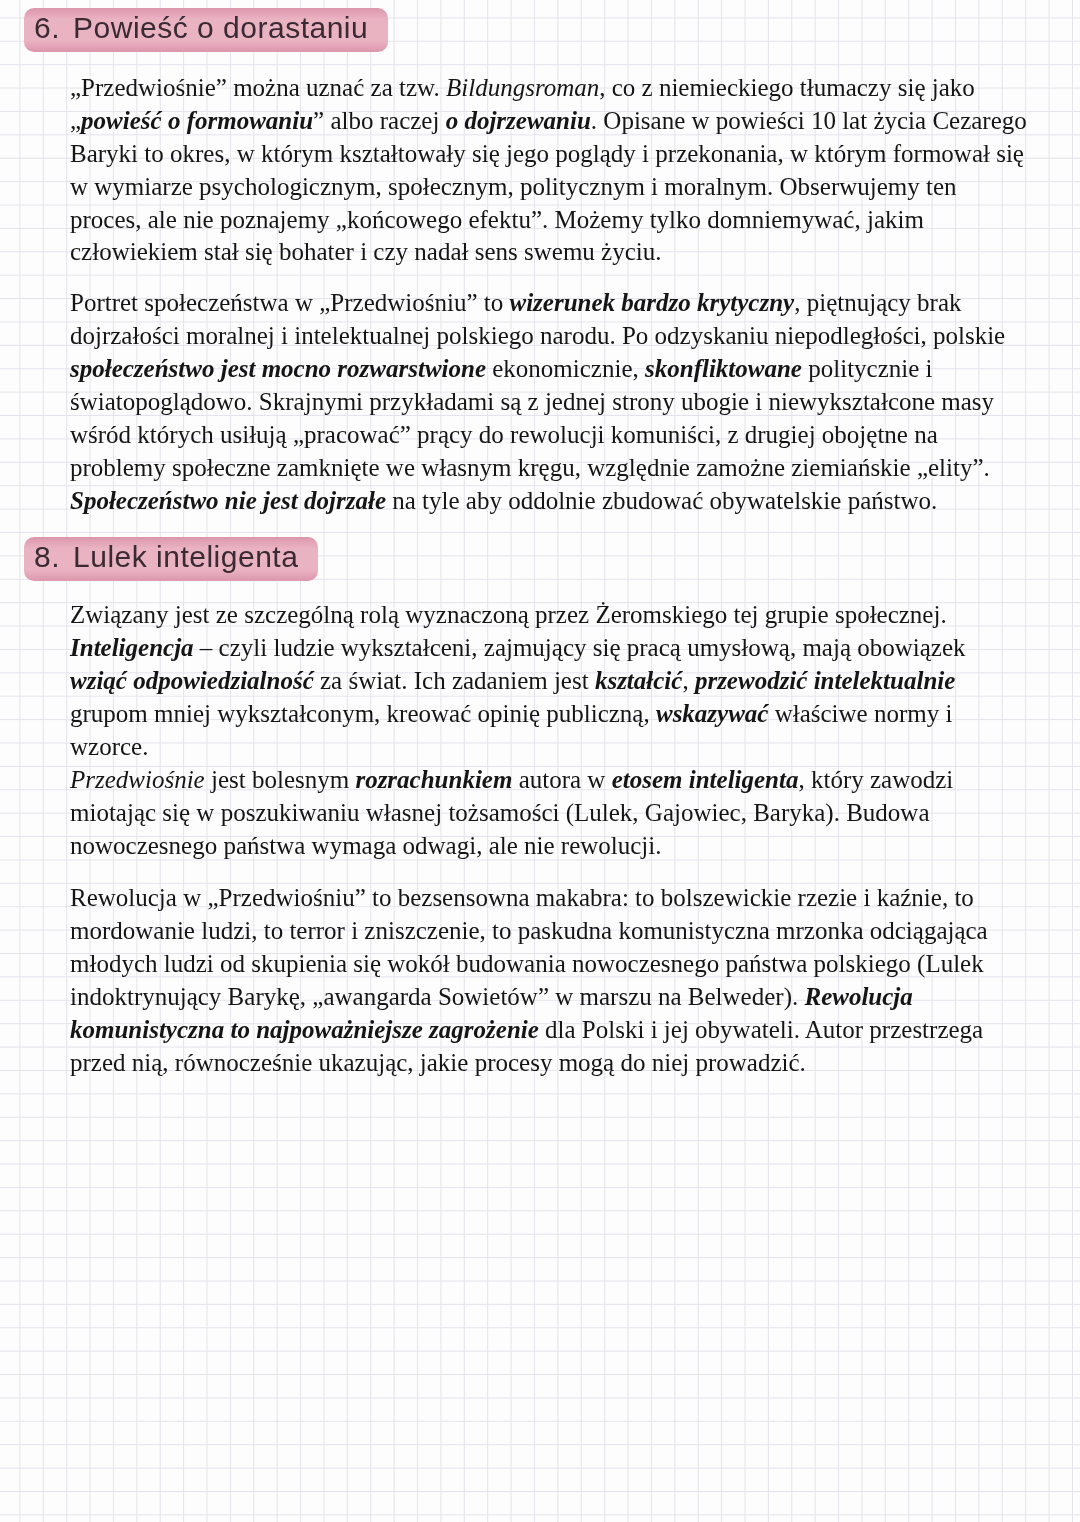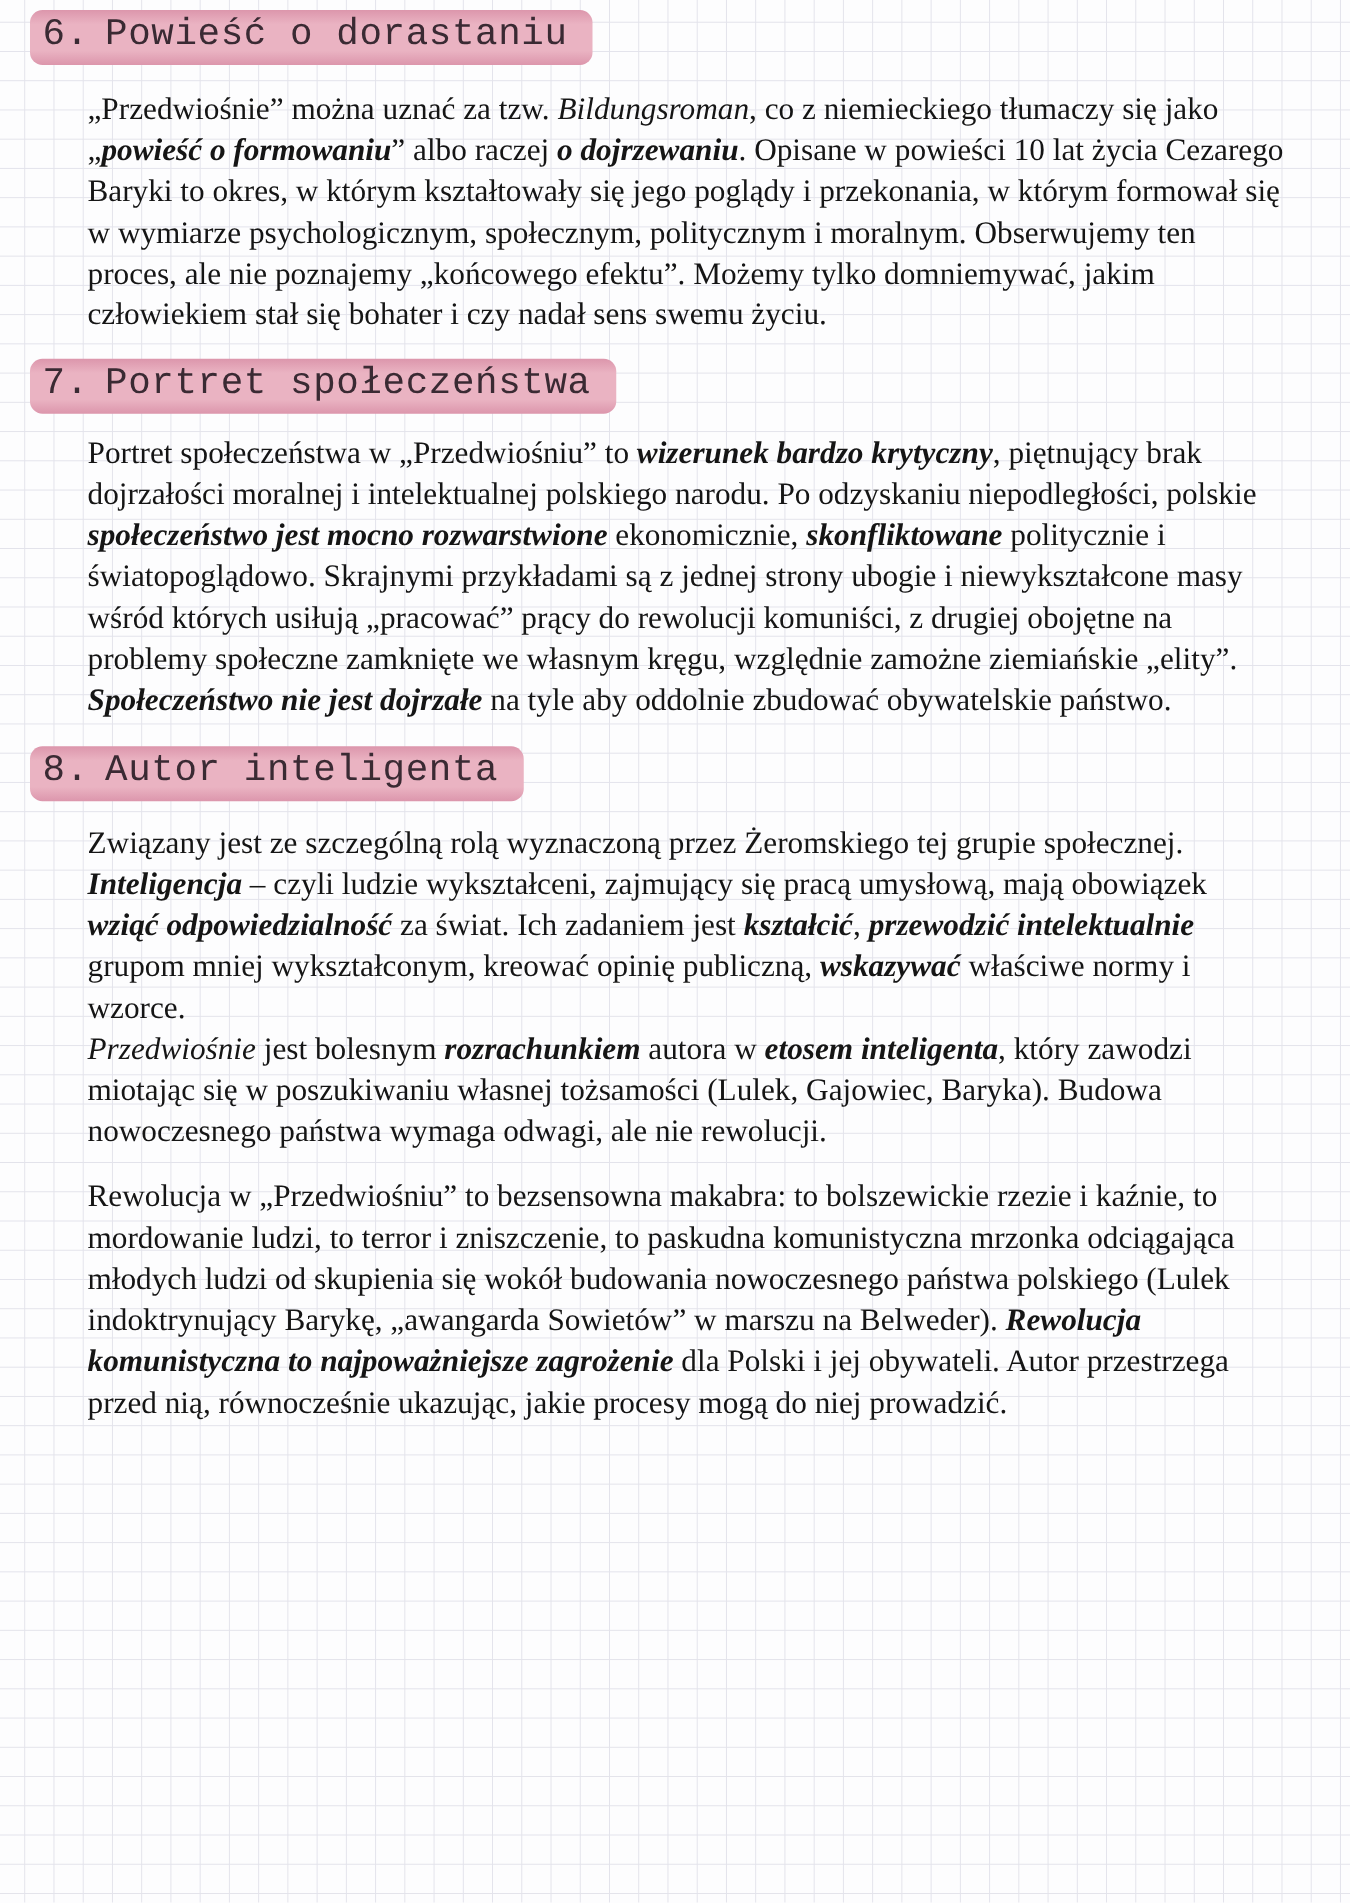--- a/index.html
+++ b/index.html
@@ -29,21 +29,21 @@
   }
   .heading .hl {
     display: inline-block;
     background: linear-gradient(to bottom,
       var(--hl-edge, #dc96ac) 0%,
       var(--hl, #eab3c2) 26%,
       var(--hl, #eab3c2) 74%,
       var(--hl-edge, #dc96ac) 100%);
     border-radius: 10px;
     padding: 3px 20px 7px 10px;
-    font-family: Liberation Mono, monospace;
+    font-family: Liberation Sans, sans-serif;
     font-size: 30px;
     letter-spacing: 0.5px;
     color: var(--heading-ink, #3a2a33);
   }
   .heading .num { margin-right: 13px; }
   .para {
     margin: 0 52px 22px 70px;
     font-size: 25px;
     line-height: 1.315;
     text-align: left;
@@ -66,29 +66,26 @@
 <div class="sheet">
 
   <section class="note-section s6">
     <h2 class="heading">
       <span class="hl"><span class="num">6.</span><span>Powieść o dorastaniu</span></span>
     </h2>
     <p class="para"><span class="run normal">„Przedwiośnie” można uznać za tzw. </span><span class="run italic">Bildungsroman</span><span class="run normal">, co z niemieckiego tłumaczy się jako „</span><span class="run bold">powieść o formowaniu</span><span class="run normal">” albo raczej </span><span class="run bold">o dojrzewaniu</span><span class="run normal">. Opisane w powieści 10 lat życia Cezarego Baryki to okres, w którym kształtowały się jego poglądy i przekonania, w którym formował się w wymiarze psychologicznym, społecznym, politycznym i moralnym. Obserwujemy ten proces, ale nie poznajemy „końcowego efektu”. Możemy tylko domniemywać, jakim człowiekiem stał się bohater i czy nadał sens swemu życiu.</span></p>
   </section>
 
   <section class="note-section s7">
-    <h2 class="heading">
-      <span class="hl"><span class="num">7.</span><span>Portret społeczeństwa</span></span>
-    </h2>
     <p class="para"><span class="run normal">Portret społeczeństwa w „Przedwiośniu” to </span><span class="run bold">wizerunek bardzo krytyczny</span><span class="run normal">, piętnujący brak dojrzałości moralnej i intelektualnej polskiego narodu. Po odzyskaniu niepodległości, polskie </span><span class="run bold">społeczeństwo jest mocno rozwarstwione</span><span class="run normal"> ekonomicznie, </span><span class="run bold">skonfliktowane</span><span class="run normal"> politycznie i światopoglądowo. Skrajnymi przykładami są z jednej strony ubogie i niewykształcone masy wśród których usiłują „pracować” prący do rewolucji komuniści, z drugiej obojętne na problemy społeczne zamknięte we własnym kręgu, względnie zamożne ziemiańskie „elity”. </span><span class="run bold">Społeczeństwo nie jest dojrzałe</span><span class="run normal"> na tyle aby oddolnie zbudować obywatelskie państwo.</span></p>
   </section>
 
   <section class="note-section s8">
     <h2 class="heading">
-      <span class="hl"><span class="num">8.</span><span>Autor inteligenta</span></span>
+      <span class="hl"><span class="num">8.</span><span>Lulek inteligenta</span></span>
     </h2>
     <p class="para"><span class="run normal">Związany jest ze szczególną rolą wyznaczoną przez Żeromskiego tej grupie społecznej. </span><span class="run bold">Inteligencja</span><span class="run normal"> – czyli ludzie wykształceni, zajmujący się pracą umysłową, mają obowiązek </span><span class="run bold">wziąć odpowiedzialność</span><span class="run normal"> za świat. Ich zadaniem jest </span><span class="run bold">kształcić</span><span class="run normal">, </span><span class="run bold">przewodzić intelektualnie</span><span class="run normal"> grupom mniej wykształconym, kreować opinię publiczną, </span><span class="run bold">wskazywać</span><span class="run normal"> właściwe normy i wzorce.</span><br><span class="run italic">Przedwiośnie</span><span class="run normal"> jest bolesnym </span><span class="run bold">rozrachunkiem</span><span class="run normal"> autora w </span><span class="run bold">etosem inteligenta</span><span class="run normal">, który zawodzi miotając się w poszukiwaniu własnej tożsamości (Lulek, Gajowiec, Baryka). Budowa nowoczesnego państwa wymaga odwagi, ale nie rewolucji.</span></p>
   </section>
 
   <section class="note-section s9">
     <p class="para"><span class="run normal">Rewolucja w „Przedwiośniu” to bezsensowna makabra: to bolszewickie rzezie i kaźnie, to mordowanie ludzi, to terror i zniszczenie, to paskudna komunistyczna mrzonka odciągająca młodych ludzi od skupienia się wokół budowania nowoczesnego państwa polskiego (Lulek indoktrynujący Barykę, „awangarda Sowietów” w marszu na Belweder). </span><span class="run bold">Rewolucja komunistyczna to najpoważniejsze zagrożenie</span><span class="run normal"> dla Polski i jej obywateli. Autor przestrzega przed nią, równocześnie ukazując, jakie procesy mogą do niej prowadzić.</span></p>
   </section>
 
 </div>
 

